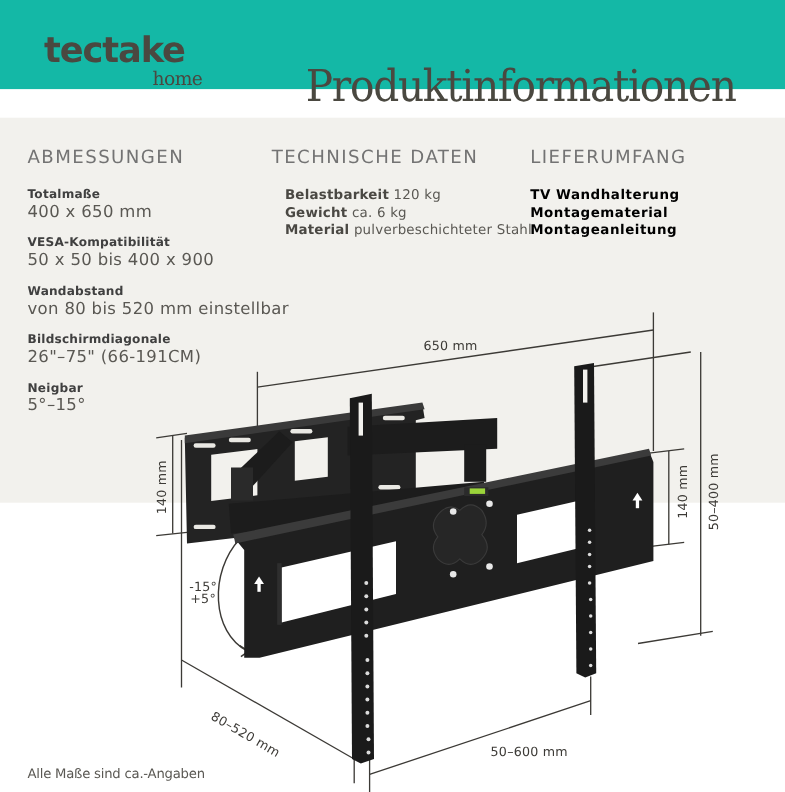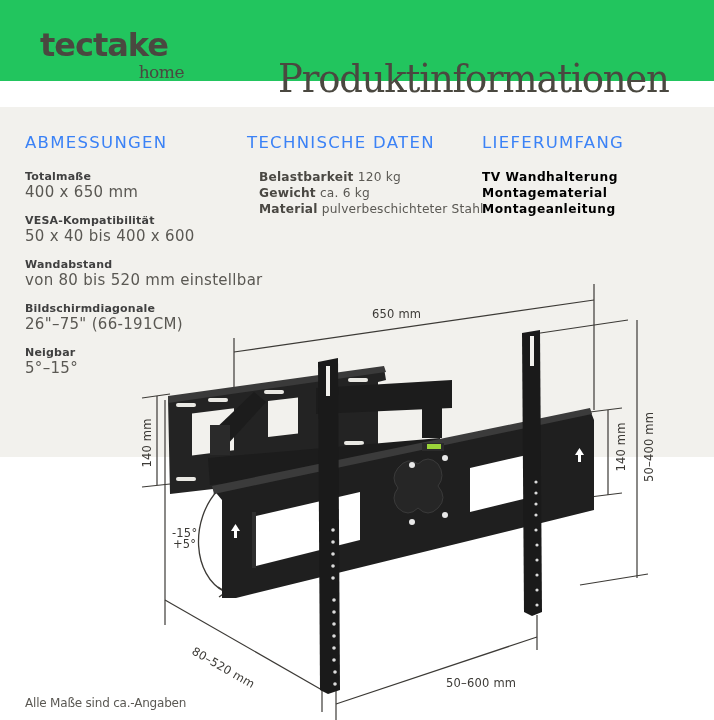--- a/index.html
+++ b/index.html
@@ -1,24 +1,24 @@
 <!DOCTYPE html>
 <html><head>
 <meta charset="utf-8">
 <style>
   html, body { margin: 0; padding: 0; }
   body { width: 714px; height: 720px; position: relative; overflow: hidden; background: #ffffff; font-family: "DejaVu Sans", sans-serif; color: #4a4843; }
-  .header { position: absolute; left: 0; top: 0; width: 714px; height: 81px; background: #22c55e; }
+  .header { position: absolute; left: 0; top: 0; width: 714px; height: 81px; background: #14b8a6; }
   .logo { position: absolute; left: 40px; top: 26px; width: 146px; height: 60px; }
   .logo-main { position: absolute; left: 0; top: 0; font-family: "DejaVu Sans", sans-serif; font-weight: bold; font-size: 32px; letter-spacing: -1px; color: #4a4840; line-height: 38px; }
   .logo-sub { position: absolute; right: 2px; top: 36px; font-family: "DejaVu Serif", serif; font-size: 17px; color: #4a4840; line-height: 20px; letter-spacing: -0.5px; }
   .page-title { position: absolute; left: 278px; top: 30px; font-family: "DejaVu Serif", serif; font-size: 37px; color: #4a4840; letter-spacing: -1.2px; line-height: 44px; font-weight: normal; transform: scaleY(1.08); transform-origin: left top; }
   .beige { position: absolute; left: 0; top: 107px; width: 714px; height: 350px; background: #f2f1ed; }
   .col { position: absolute; top: 132px; }
-  .col h2 { margin: 0 0 15px 0; font-family: "DejaVu Sans", sans-serif; font-weight: normal; font-size: 16.5px; letter-spacing: 1.3px; color: #3b82f6; line-height: 22px; }
+  .col h2 { margin: 0 0 15px 0; font-family: "DejaVu Sans", sans-serif; font-weight: normal; font-size: 16.5px; letter-spacing: 1.3px; color: #737373; line-height: 22px; }
   .spec { margin-bottom: 13px; }
   .spec .k { font-weight: bold; font-size: 11px; color: #404040; line-height: 15px; letter-spacing: 0.2px; }
   .spec .v { font-size: 15px; color: #5a5853; line-height: 16px; letter-spacing: 0.3px; }
   .tline { font-size: 12.2px; line-height: 16px; color: #5a5853; letter-spacing: 0.2px; white-space: nowrap; margin-left: 12px; }
   .tline b { color: #4a4843; }
   .lline { font-size: 12.2px; line-height: 16px; font-weight: bold; color: #000000; letter-spacing: 0.5px; }
   .diagram { position: absolute; left: 0; top: 0; width: 714px; height: 720px; }
   .dim { position: absolute; font-size: 11.5px; color: #3c3a36; white-space: nowrap; letter-spacing: 0.2px; }
   .footnote { position: absolute; left: 25px; top: 696px; font-size: 12px; color: #5a5853; letter-spacing: -0.2px; }
 </style>
@@ -36,21 +36,21 @@
 <div class="beige"></div>
 
 <div class="col" style="left:25px;">
   <h2>ABMESSUNGEN</h2>
   <div class="spec">
     <div class="k">Totalmaße</div>
     <div class="v">400 x 650 mm</div>
   </div>
   <div class="spec">
     <div class="k">VESA-Kompatibilität</div>
-    <div class="v">50 x 40 bis 400 x 600</div>
+    <div class="v">50 x 50 bis 400 x 900</div>
   </div>
   <div class="spec">
     <div class="k">Wandabstand</div>
     <div class="v">von 80 bis 520 mm einstellbar</div>
   </div>
   <div class="spec">
     <div class="k">Bildschirmdiagonale</div>
     <div class="v">26"–75" (66-191CM)</div>
   </div>
   <div class="spec">
@@ -186,21 +186,21 @@
         <circle cx="536" cy="530" r="1.6"></circle>
         <circle cx="537" cy="545" r="1.6"></circle>
       <circle cx="537" cy="560" r="1.6"></circle>
         <circle cx="537" cy="575" r="1.6"></circle>
         <circle cx="537" cy="590" r="1.6"></circle>
       <circle cx="537" cy="605" r="1.6"></circle>
     </g>
   </g>
 </svg>
 
-<div class="dim" style="left:372px; top:307px;">650 mm</div>
+<div class="dim" style="left:385px; top:307px;">650 mm</div>
 <div class="dim" style="left:122px; top:436px; transform: rotate(-90deg); transform-origin:center;">140 mm</div>
 <div class="dim" style="left:596px; top:440px; transform: rotate(-90deg); transform-origin:center;">140 mm</div>
 <div class="dim" style="left:614px; top:440px; transform: rotate(-90deg); transform-origin:center;">50–400 mm</div>
 <div class="dim" style="left:173px; top:537px;">+5°</div>
 <div class="dim" style="left:172px; top:526px;">-15°</div>
 <div class="dim" style="left:193px; top:643px; transform: rotate(30deg); transform-origin:left center;">80–520 mm</div>
 <div class="dim" style="left:446px; top:676px;">50–600 mm</div>
 
 <div class="footnote">Alle Maße sind ca.-Angaben</div>
 

